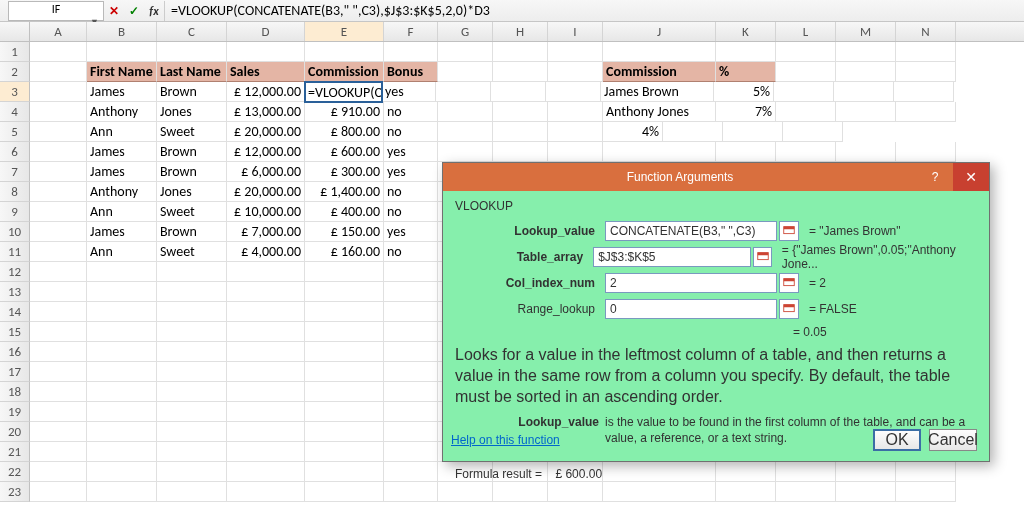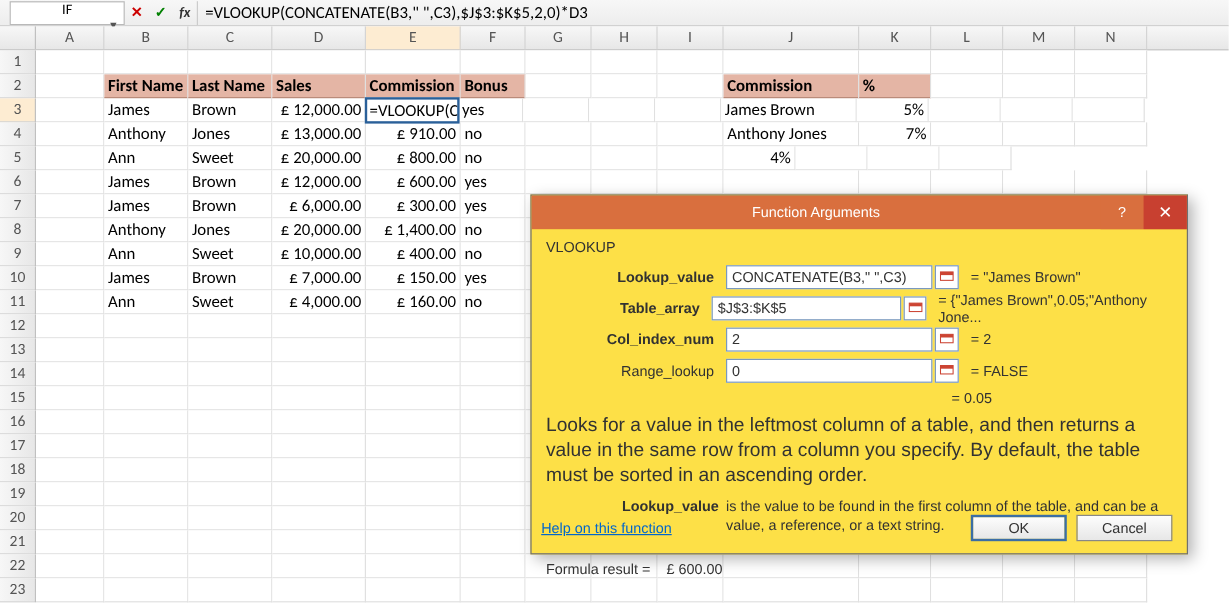--- a/index.html
+++ b/index.html
@@ -62,21 +62,21 @@
   .edit { background:#fff; border:2px solid #2a6099; padding:0 2px; margin:-1px; z-index:2; }
 
   
   .cA{width:57px}.cB{width:70px}.cC{width:70px}.cD{width:78px}.cE{width:79px}
   .cF{width:54px}.cG{width:55px}.cH{width:55px}.cI{width:55px}.cJ{width:113px}
   .cK{width:60px}.cL{width:60px}.cM{width:60px}.cN{width:60px}
 
   
   .dlg {
     position:absolute; left:442px; top:162px; width:548px; height:300px;
-    background:#fde047; border:1px solid #707070;
+    background:#86efac; border:1px solid #707070;
     box-shadow:4px 4px 12px rgba(0,0,0,0.3);
     font-family:"Segoe UI",Tahoma,Arial; font-size:12px;
   }
   .dlg-title { height:28px; background:#d96f3e; color:#fff;
     display:flex; align-items:center; font-size:12px; }
   .dlg-title span { flex:1; text-align:center; }
   .dlg-title .tbtn { width:36px; height:28px; display:flex; align-items:center; justify-content:center; }
   .dlg-title .tbtn.help { background:#d96f3e; color:#fff; }
   .dlg-title .tbtn.close { background:#c84030; color:#fff; font-size:14px; }
   .dlg-body { padding:8px 12px 10px 12px; color:#323232; }
@@ -92,22 +92,22 @@
   .argres { margin-left:10px; color:#333; }
   .resrow { margin-left:338px; margin-top:4px; margin-bottom:6px; }
   .desc { font-size:16px; line-height:1.3; margin-bottom:8px; }
   .argdesc { display:flex; font-size:12px; line-height:1.3; }
   .argdesc .al { width:150px; text-align:right; font-weight:bold; padding-right:6px; }
   .argdesc .ar { flex:1; }
   .fres { margin-top:20px; font-size:12px; }
   .dlg-foot { position:absolute; bottom:10px; left:8px; right:12px;
               display:flex; align-items:center; }
   .link { color:#0066cc; text-decoration:underline; cursor:pointer; }
-  .btn { width:80px; height:22px; border:1px solid #888; background:linear-gradient(#fdfdfd,#e7e7e7);
-         display:flex; align-items:center; justify-content:center; margin-left:8px; font-size:12px; }
+  .btn { width:48px; height:22px; border:1px solid #888; background:linear-gradient(#fdfdfd,#e7e7e7);
+         display:flex; align-items:center; justify-content:center; margin-left:8px; font-size:16px; }
   .btn.primary { border:2px solid #3b6ea5; }
 </style>
 </head>
 <body>
 
 <div class="fbar">
   <div class="namebox">
     <span>IF</span>
     <span class="dd">▼</span>
   </div>

